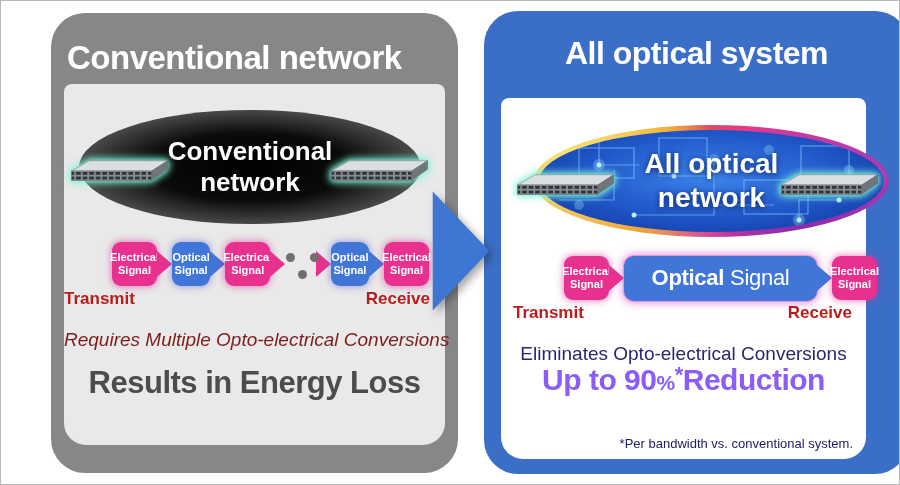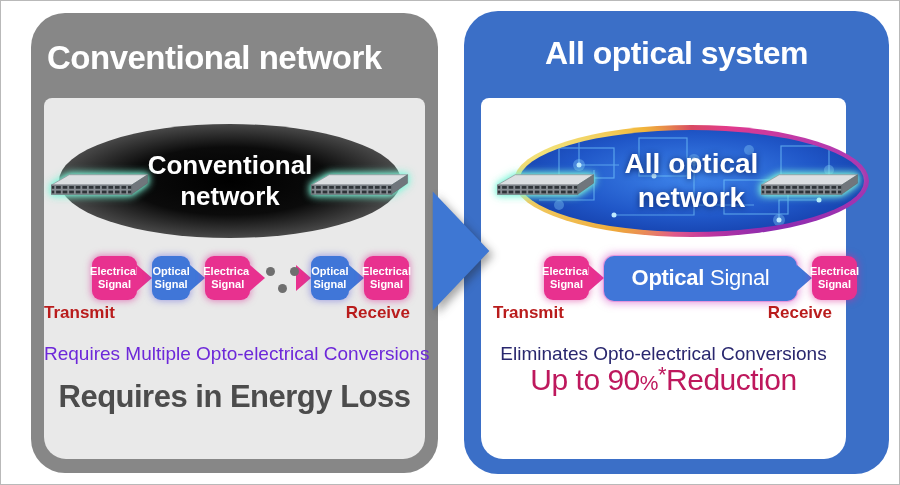--- a/index.html
+++ b/index.html
@@ -2,28 +2,28 @@
 <html><head>
 <meta charset="utf-8">
 <style>
   * { box-sizing: border-box; margin: 0; padding: 0; }
   html, body { background: #ffffff; }
   .canvas {
     position: relative; width: 900px; height: 485px;
     background: #ffffff; border: 1px solid #b9b9b9; overflow: hidden;
     font-family: "Liberation Sans", "DejaVu Sans", sans-serif;
   }
-  .panel { position: absolute; border-radius: 34px; }
+  .panel { position: absolute; border-radius: 34px; margin-left: 20px; }
   .panel-left  { left: 30px;  top: 12px; width: 407px; height: 460px; background: #878787; }
   .panel-right { left: 463px; top: 10px; width: 425px; height: 463px; background: #3b6fc7; }
   .panel-title { position: absolute; color: #fff; font-weight: bold; letter-spacing: -0.5px; white-space: nowrap; }
   .title-left  { left: 16px; top: 26px; font-size: 33px; }
   .title-right { left: 0; right: 0; top: 24px; text-align: center; font-size: 32px; }
   .panel-inner { position: absolute; border-radius: 8px 8px 22px 22px; }
-  .inner-left  { left: 13px; top: 85px; width: 381px; height: 361px; background: #e9e9e9; }
+  .inner-left  { left: 13px; top: 71px; width: 381px; height: 361px; background: #e9e9e9; }
   .inner-right { left: 17px; top: 87px; width: 365px; height: 361px; background: #ffffff; }
 
   
   .cloud-left {
     position: absolute; left: 15px; top: 26px; width: 342px; height: 114px;
     border-radius: 50%; display: flex; align-items: center; justify-content: center;
     background: radial-gradient(ellipse at 50% 50%, #000 0%, #0b0b0b 42%, #585858 78%, #b5b5b5 100%);
   }
   .cloud-text-dark { color: #fff; font-size: 26px; font-weight: bold; text-align: center; line-height: 1.2; position: relative; z-index: 2; }
   .cloud-right-rim {
@@ -72,24 +72,24 @@
     box-shadow: 0 0 0 1px rgba(210,80,200,0.35), 0 0 8px 2px rgba(205,60,190,0.55);
   }
   .optical-long .w1 { font-weight: bold; }
   .optical-long .w2 { font-weight: 400; margin-left: 6px; }
 
   .tr-label { position: absolute; top: 205px; font-size: 17px; font-weight: bold; color: #b91c1c; }
   .transmit-left  { left: 0; }    .receive-left  { right: 15px; }
   .transmit-right { left: 12px; } .receive-right { right: 14px; }
 
   .note, .result { position: absolute; left: 0; right: 0; text-align: center; white-space: nowrap; }
-  .note-left   { top: 245px; font-size: 19px; color: #6d28d9; }
+  .note-left   { top: 245px; font-size: 19px; color: #7f1d1d; font-style: italic; }
   .result-left { top: 281px; font-size: 31px; font-weight: bold; color: #4c4c4c; letter-spacing: -0.5px; }
   .note-right  { top: 245px; font-size: 19px; color: #29276e; }
-  .result-right { top: 264px; font-size: 30px; font-weight: normal; color: #be185d; line-height: 1.17; letter-spacing: -0.5px; }
+  .result-right { top: 264px; font-size: 30px; font-weight: bold; color: #8b5cf6; line-height: 1.17; letter-spacing: -0.5px; }
   .result-right .pct { font-size: 21px; }
   .result-right .ast { font-size: 22px; vertical-align: 8px; }
   .footnote { position: absolute; right: 13px; top: 338px; font-size: 13px; color: #232064; }
 
   .big-arrow { position: absolute; left: 428px; top: 185px; width: 66px; height: 130px; z-index: 5;
     filter: drop-shadow(4px 4px 4px rgba(30,30,30,0.4)); }
 </style>
 </head>
 <body>
 
@@ -156,21 +156,21 @@
         <div class="sig-box sig-pink">
           <span>Electrical</span>
           <span>Signal</span>
         </div>
       </div>
 
       <div class="tr-label transmit-left">Transmit</div>
       <div class="tr-label receive-left">Receive</div>
 
       <div class="note note-left">Requires Multiple Opto-electrical Conversions</div>
-      <div class="result result-left">Requires in Energy Loss</div>
+      <div class="result result-left">Results in Energy Loss</div>
     </div>
   </section>
 
   <svg class="big-arrow" viewBox="0 0 70 130">
     <polygon points="4,2 64,65 4,128" fill="#3e77d3"></polygon>
   </svg>
 
   <section class="panel panel-right">
     <h2 class="panel-title title-right">All optical system</h2>
     <div class="panel-inner inner-right">
@@ -241,16 +241,17 @@
         </div>
       </div>
 
       <div class="tr-label transmit-right">Transmit</div>
       <div class="tr-label receive-right">Receive</div>
 
       <div class="note note-right">Eliminates Opto-electrical Conversions</div>
       <div class="result result-right">
         <span>Up to 90</span><span class="pct">%</span><span class="ast">*</span><span>Reduction</span><br>
       </div>
+      <div class="footnote">*Per bandwidth vs. conventional system.</div>
     </div>
   </section>
 
 </div>
 
 </body></html>

